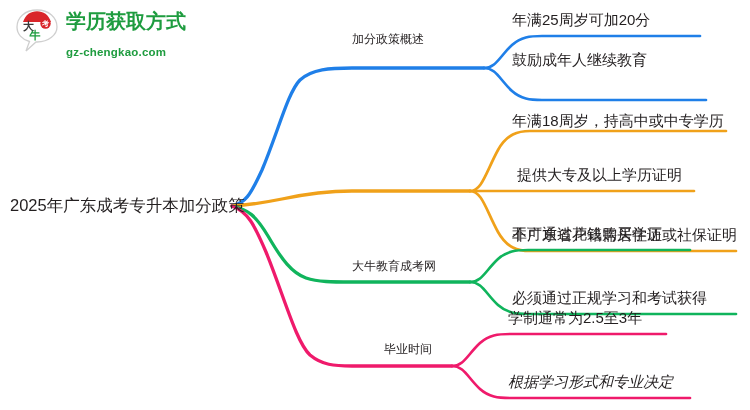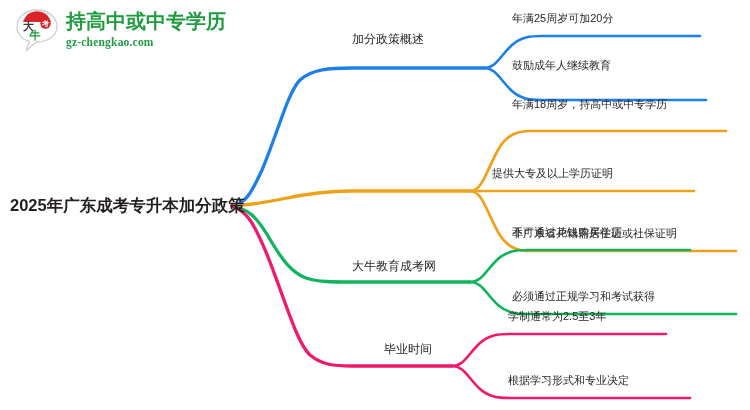--- a/index.html
+++ b/index.html
@@ -46,23 +46,22 @@
     letter-spacing: 0px;
     line-height: 22px;
     white-space: nowrap;
   }
   .logo-en {
     font-size: 11.5px;
     font-weight: bold;
     color: #1e9c3f;
     letter-spacing: 0.2px;
     line-height: 16px;
-    margin-top: 2px;
+    margin-top: 12px;
     white-space: nowrap;
-    font-family: Liberation Serif, serif;
   }
 
   
   #wires {
     position: absolute;
     left: 0;
     top: 0;
     width: 750px;
     height: 410px;
   }
@@ -72,47 +71,46 @@
     position: absolute;
     white-space: nowrap;
     color: #231f20;
     font-family: "Liberation Sans", "DejaVu Sans", sans-serif;
   }
   #root-node {
     font-size: 16.5px;
     left: 10px;
     top: 195px;
     letter-spacing: 0px;
-    font-weight: bold;
   }
   .branch-node {
     font-size: 12px;
     letter-spacing: 0px;
   }
   .leaf-node {
-    font-size: 11px;
+    font-size: 15px;
     letter-spacing: 0px;
   }
 </style>
 </head>
 <body>
 
 <div id="stage">
 
   <div id="logo">
     <svg id="logo-mark" viewBox="0 0 48 46">
       <path d="M23 2 C11 2 3 9.5 3 19 C3 26 8 31.5 15.5 33.5 L12 43 L22 33.9 C22.3 33.95 22.6 34 23 34 C35 34 43 26.5 43 19 C43 9.5 35 2 23 2 Z" fill="#ffffff" stroke="#cfcfcf" stroke-width="1.3"></path>
       <path d="M9 14 C11.5 6.5 16.5 3.2 23 3.2 C29.5 3.2 34.5 6.5 37 14 Z" fill="#d9252a"></path>
       <circle cx="31.5" cy="15.5" r="5.2" fill="#d9252a"></circle>
       <text x="31.5" y="18.3" font-family="'Liberation Sans', sans-serif" font-size="7" font-weight="bold" fill="#ffffff" text-anchor="middle">考</text>
       <text x="14.5" y="21.5" font-family="'Liberation Sans', sans-serif" font-size="11" font-weight="bold" fill="#3a3a3a" text-anchor="middle">大</text>
       <text x="21" y="30.5" font-family="'Liberation Sans', sans-serif" font-size="11" font-weight="bold" fill="#1e9c3f" text-anchor="middle">牛</text>
     </svg>
     <div id="logo-text">
-      <div class="logo-cn">持高中或中专学历</div>
+      <div class="logo-cn">学历获取方式</div>
       <div class="logo-en">gz-chengkao.com</div>
     </div>
   </div>
 
   <svg id="wires" viewBox="0 0 750 410">
     <g fill="none" stroke-linecap="round">
 
       <path d="M232,206 C245,203 250,196 262,170 C278,132 288,92 300,80 C312,69 330,68 352,68 L484,68" stroke="#1f7fe8" stroke-width="3.3"></path>
       <path d="M484,68 C496,68 500,56 512,45 C521,37 530,36 542,36 L700,36" stroke="#1f7fe8" stroke-width="2.7"></path>
       <path d="M484,68 C496,68 500,80 512,91 C521,99 530,100 542,100 L706,100" stroke="#1f7fe8" stroke-width="2.7"></path>
@@ -132,25 +130,25 @@
     </g>
   </svg>
 
   <div class="node" id="root-node">2025年广东成考专升本加分政策</div>
 
   <div class="node branch-node" style="left:352px; top:31px;">加分政策概述</div>
   <div class="node branch-node" style="left:352px; top:258px;">大牛教育成考网</div>
   <div class="node branch-node" style="left:352px; top:341px;margin-left:32px;">毕业时间</div>
 
   <div class="node leaf-node" style="left:512px; top:11px;">年满25周岁可加20分</div>
-  <div class="node leaf-node" style="left:512px; top:58px;">鼓励成年人继续教育</div>
+  <div class="node leaf-node" style="left:512px; top:51px;">鼓励成年人继续教育</div>
 
-  <div class="node leaf-node" style="left:512px; top:97px;">年满18周岁，持高中或中专学历</div>
-  <div class="node leaf-node" style="left:492px; top:166px;">提供大专及以上学历证明</div>
+  <div class="node leaf-node" style="left:512px; top:112px;">年满18周岁，持高中或中专学历</div>
+  <div class="node leaf-node" style="left:517px; top:166px;">提供大专及以上学历证明</div>
   <div class="node leaf-node" style="left:512px; top:226px;">非广东省户籍需居住证或社保证明</div>
 
   <div class="node leaf-node" style="left:512px; top:289px;">必须通过正规学习和考试获得</div>
   <div class="node leaf-node" style="left:512px; top:225px;">不可通过花钱购买学历</div>
 
   <div class="node leaf-node" style="left:508px; top:309px;">学制通常为2.5至3年</div>
-  <div class="node leaf-node" style="left:508px; top:373px;">根据学习形式和专业决定</div>
+  <div class="node leaf-node" style="left:508px; top:373px;font-style:italic;">根据学习形式和专业决定</div>
 
 </div>
 
 </body></html>

